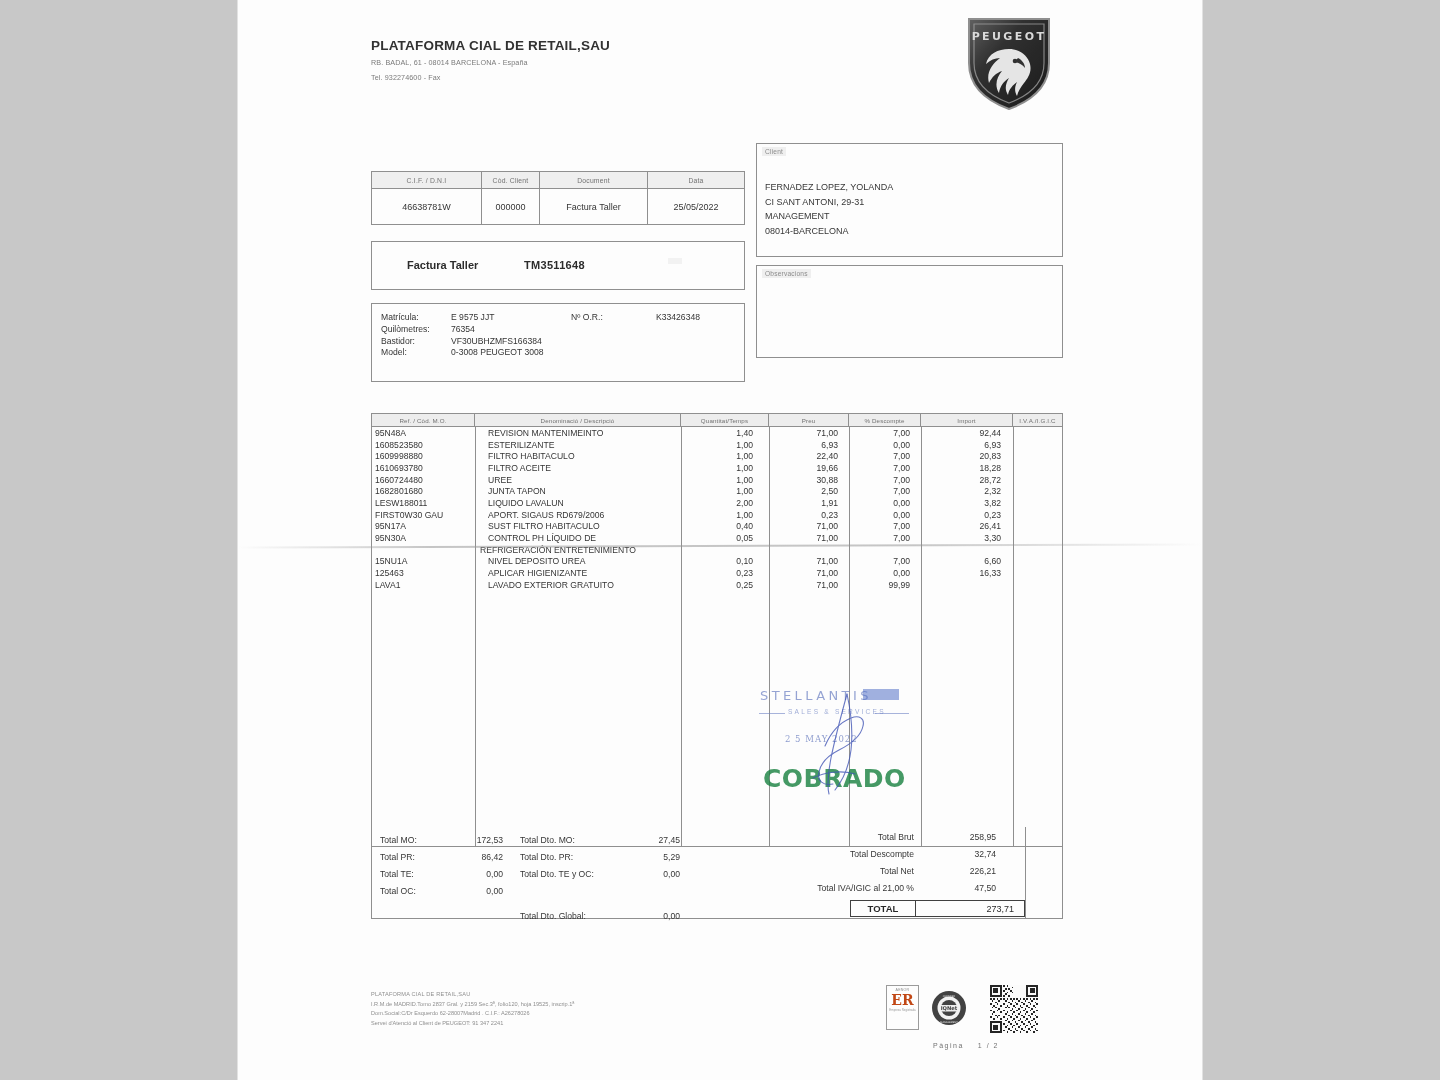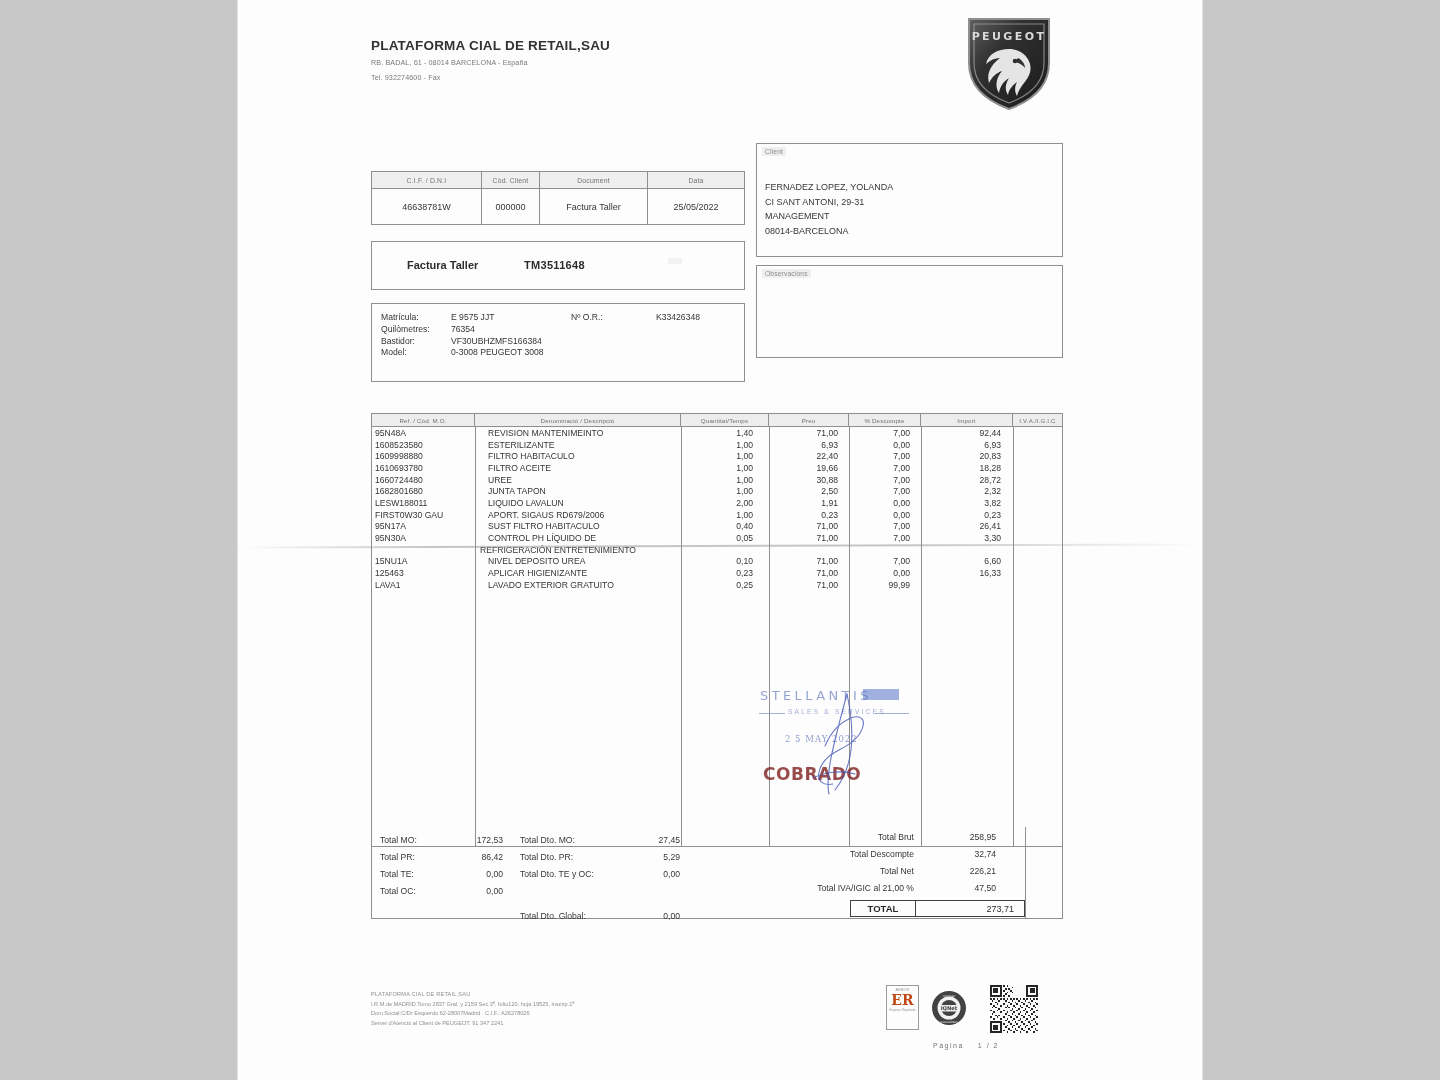--- a/index.html
+++ b/index.html
@@ -117,22 +117,22 @@
   }
   .stamp .rule { position: absolute; top: 27px; height: 1px; background: #6a7fc4; opacity: .6; }
   .stamp .rule.l { left: 4px; width: 26px; }
   .stamp .rule.r { left: 120px; width: 34px; }
   .stamp .date {
     position: absolute; left: 30px; top: 48px; font-size: 8.5px;
     color: #5f74bd; opacity: .72; letter-spacing: 1px;
     font-family: "DejaVu Serif", serif;
   }
   .stamp .cobrado {
-    position: absolute; left: 8px; top: 78px; font-size: 17px; font-weight: bold;
-    color: #7f1d1d; opacity: .82; letter-spacing: .5px;
+    position: absolute; left: 8px; top: 78px; font-size: 25px; font-weight: bold;
+    color: #15803d; opacity: .82; letter-spacing: .5px;
     font-family: "DejaVu Sans", sans-serif;
   }
   .stamp .sigwrap { position: absolute; left: 0; top: 0; width: 175px; height: 120px; }
   .blue-box { position: absolute; left: 108px; top: 3px; width: 36px; height: 11px;
               background: #4f6ec9; opacity: .55; }
 
   
   .totals { position: absolute; left: 133px; top: 827px; width: 692px; height: 92px;
             border-left: 1px solid #8d8d8d; border-right: 1px solid #8d8d8d;
             border-bottom: 1px solid #8d8d8d; }

